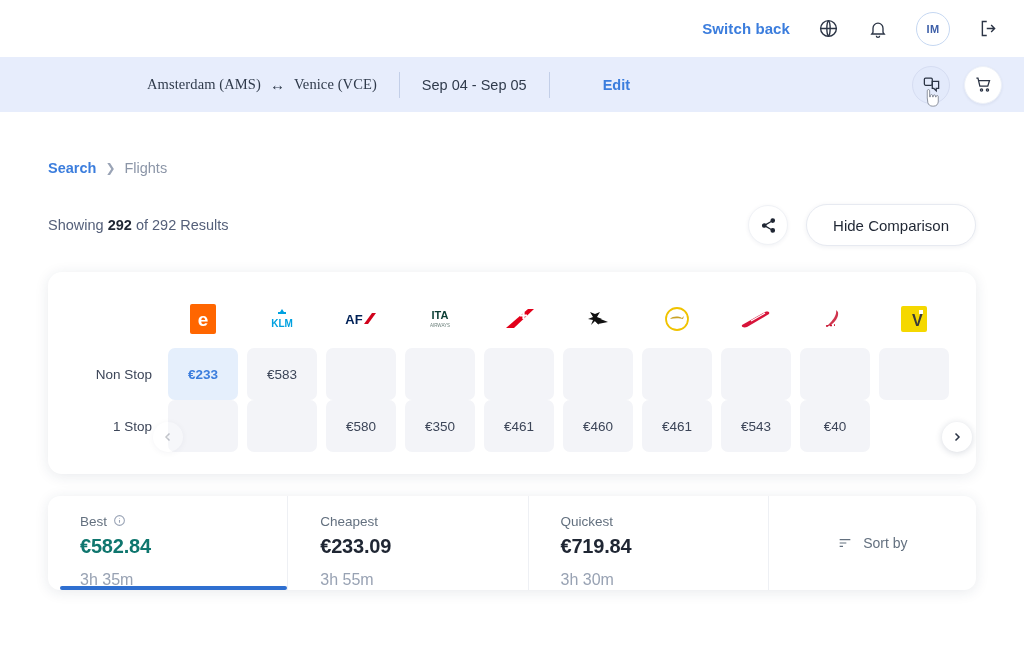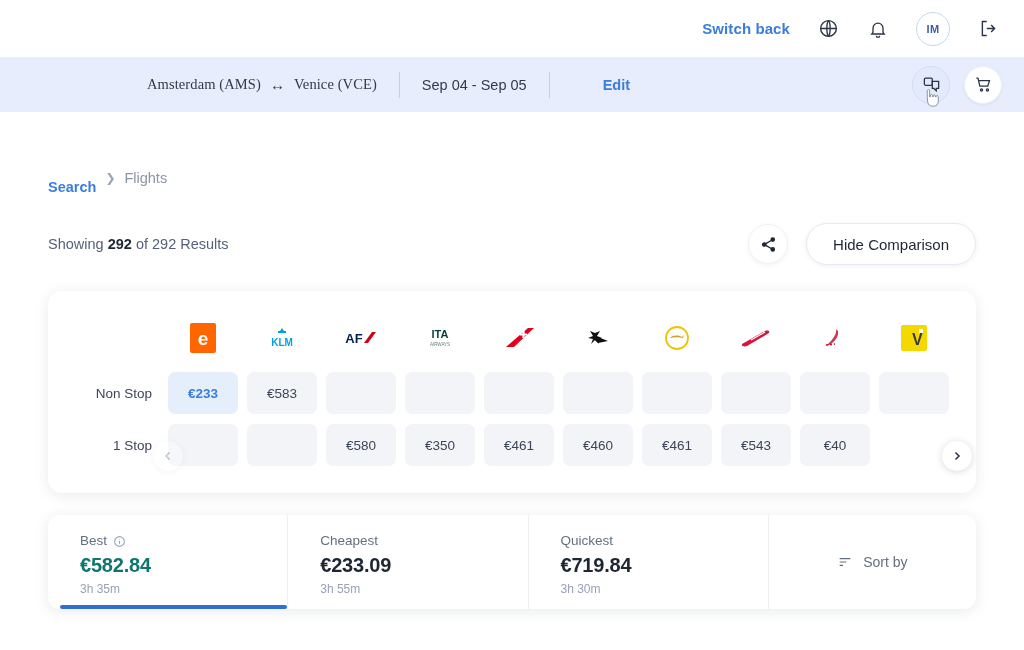--- a/index.html
+++ b/index.html
@@ -56,21 +56,21 @@
   }
   .round-btn.ghost { background: #e3eafb; border-color: #d6ddf2; box-shadow: none; }
   .cursor-hand {
     position: absolute; left: 922px; top: 88px; width: 18px; height: 22px;
     pointer-events: none;
   }
 
   
   .content { padding: 0 48px; }
   .crumb { display: flex; align-items: center; gap: 9px; padding-top: 48px; font-size: 14.5px; }
-  .crumb-link { color: #3b7ddd; font-weight: 600; cursor: pointer; margin-top: 19px; }
+  .crumb-link { color: #3b7ddd; font-weight: 600; cursor: pointer; }
   .crumb-sep { color: #9aa4b6; font-size: 12px; }
   .crumb-cur { color: #8b95a7; }
 
   .resultsrow {
     display: flex; align-items: center; justify-content: space-between;
     margin-top: 28px;
   }
   .showing { font-size: 14.5px; color: #55607a; }
   .showing b { color: #1f2633; font-weight: 700; }
   .right-actions { display: flex; align-items: center; gap: 18px; }
@@ -94,21 +94,21 @@
     box-shadow: 0 2px 14px rgba(30,45,80,.10);
     padding: 18px 0 22px 0; position: relative; overflow: hidden;
   }
   .mrow { display: flex; align-items: center; height: 52px; }
   .mrow.logos { height: 58px; }
   .rowlabel {
     width: 120px; flex: 0 0 120px; text-align: right; padding-right: 16px;
     font-size: 13.5px; color: #3c4558;
   }
   .cell {
-    flex: 0 0 70px; height: 42px; margin-right: 9px;
+    flex: 0 0 70px; height: 52px; margin-right: 9px;
     background: #f3f4f8; border-radius: 7px;
     display: flex; align-items: center; justify-content: center;
     font-size: 13.5px; color: #3c4558; cursor: pointer;
   }
   .cell.empty { color: transparent; cursor: default; }
   .cell.sel { background: #e5effc; color: #3b7ddd; font-weight: 600; }
   .logocell {
     flex: 0 0 70px; height: 42px; margin-right: 9px;
     display: flex; align-items: center; justify-content: center;
   }
@@ -127,23 +127,23 @@
   .tabs {
     margin-top: 22px; background: #fff; border-radius: 12px;
     box-shadow: 0 2px 14px rgba(30,45,80,.10);
     display: flex; height: 94px; overflow: hidden;
   }
   .tab {
     flex: 1; padding: 18px 0 0 32px; position: relative; cursor: pointer;
     border-right: 1px solid #eef0f4;
   }
   .tab:last-child { border-right: none; }
-  .tab-label { font-size: 13.5px; color: #63707f; display: flex; align-items: flex-end; gap: 6px; }
+  .tab-label { font-size: 13.5px; color: #63707f; display: flex; align-items: flex-start; gap: 6px; }
   .tab-price { font-size: 20px; font-weight: 700; color: #1f2633; margin-top: 6px; letter-spacing: -.2px; }
-  .tab-dur { font-size: 12px; color: #98a2b3; margin-top: 5px; }
+  .tab-dur { font-size: 16px; color: #98a2b3; margin-top: 13px; }
   .tab.active .tab-price { color: #0f766e; }
   .tab.active::after {
     content: ""; position: absolute; left: 12px; right: 0; bottom: 0;
     height: 4px; background: #2f6fd0; border-radius: 2px;
   }
   .tab.sortby {
     display: flex; align-items: center; justify-content: center; padding: 0;
   }
   .sort-inner { display: flex; align-items: center; gap: 10px; color: #63707f; font-size: 14px; }
 </style>

